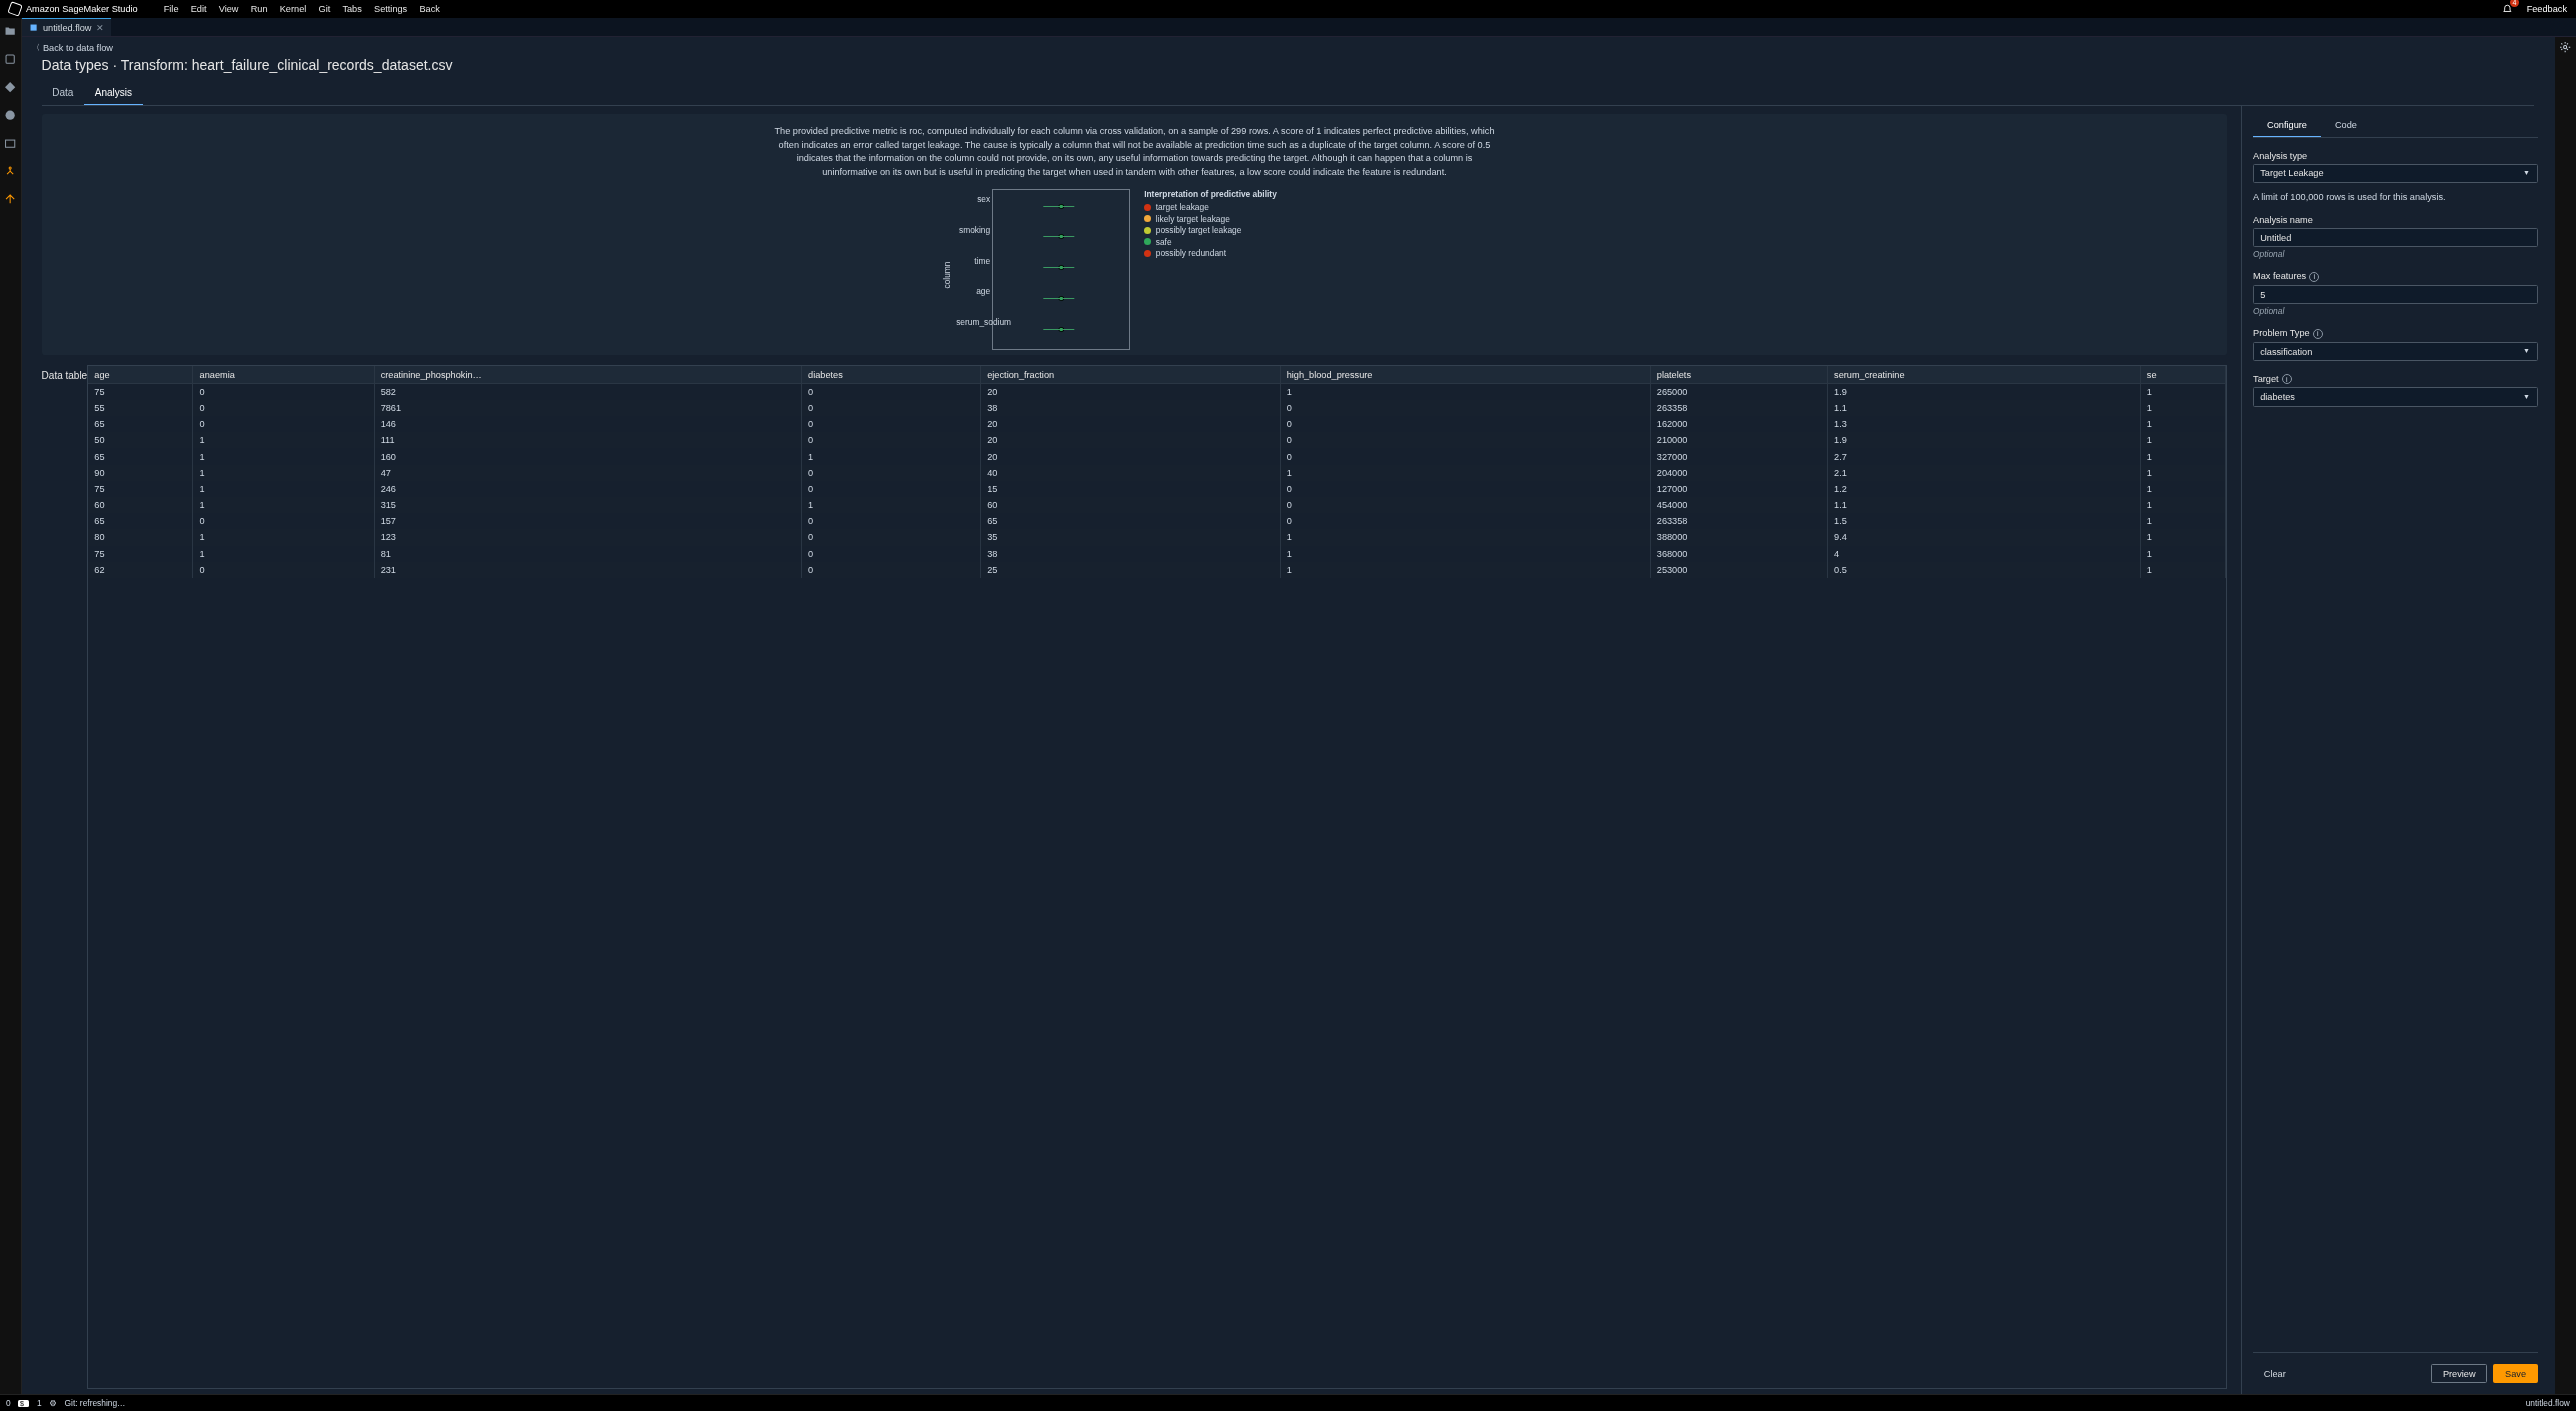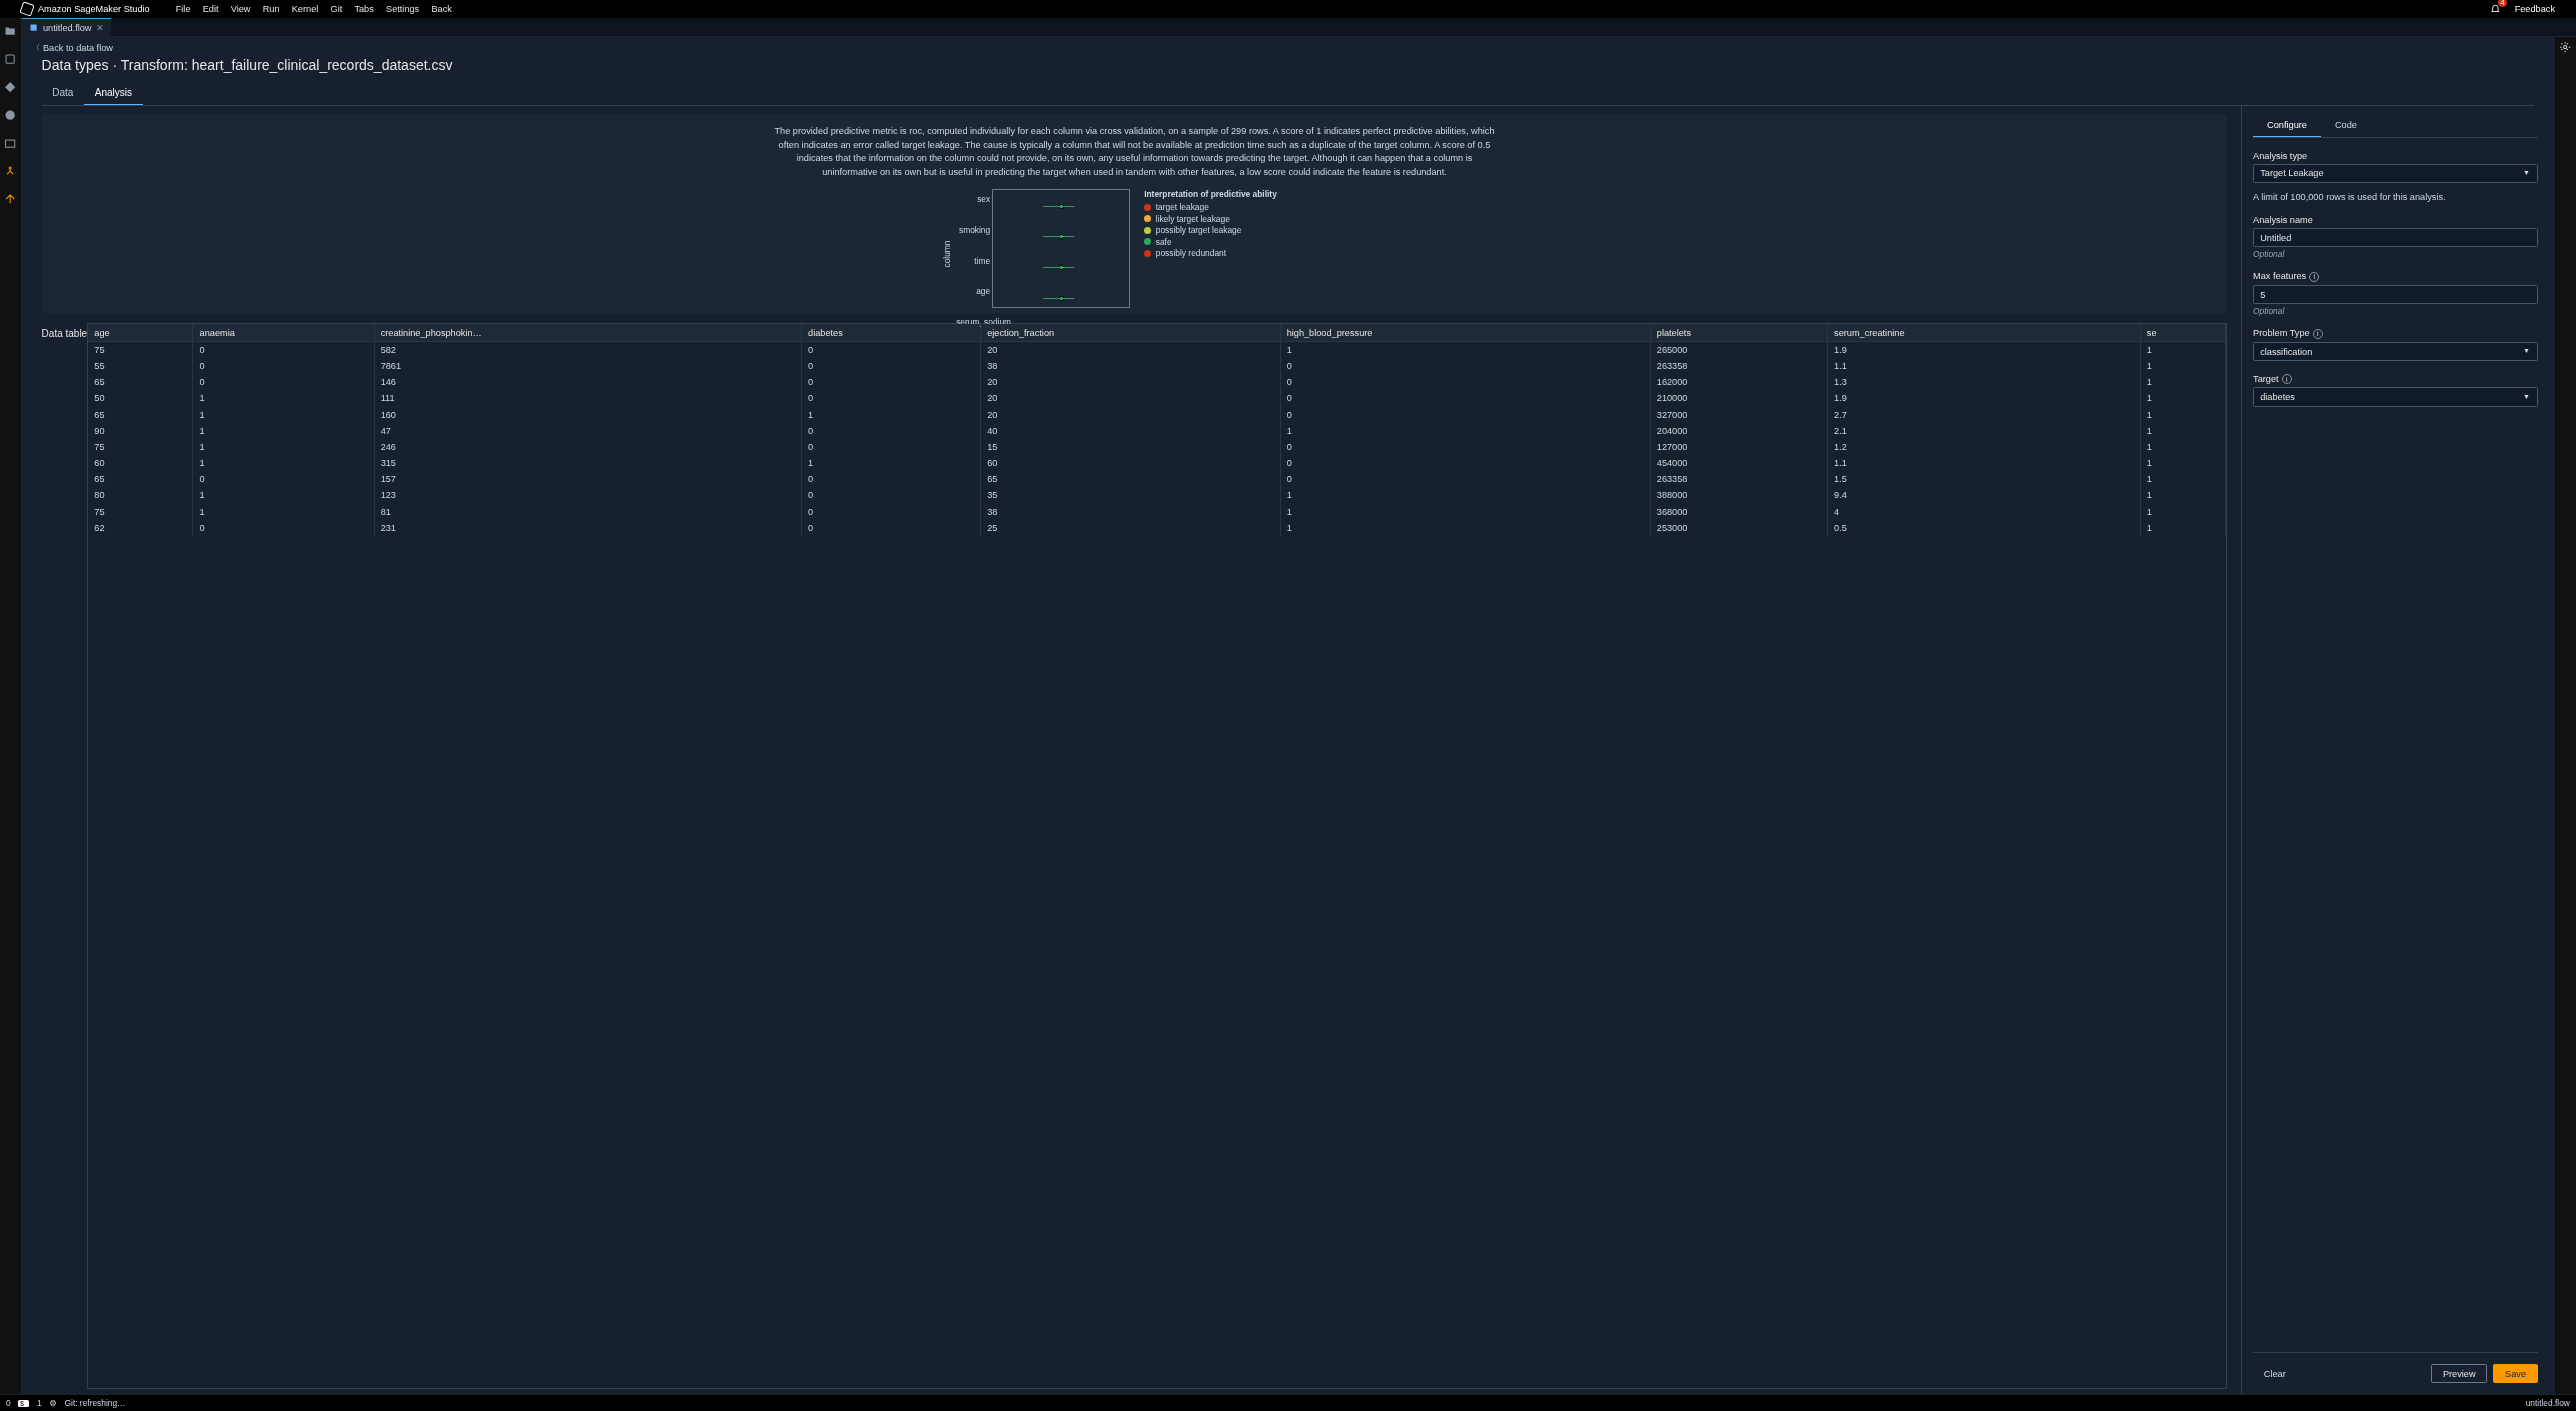--- a/index.html
+++ b/index.html
@@ -11,21 +11,21 @@
     --border:#33404f;
     --text:#d5dbe1;
     --text-dim:#9aa6b2;
     --accent:#ff9900;
     --blue:#55b6f2;
   }
   html,body{margin:0;padding:0;height:100%;background:#000;color:var(--text);font-family:"Amazon Ember",Arial,Helvetica,sans-serif;font-size:10px;}
   *{box-sizing:border-box;}
   .app{display:flex;flex-direction:column;height:100vh;}
   
-  .menubar{display:flex;align-items:center;height:18.4px;background:#000;padding:0 21px;gap:4.6px;}
+  .menubar{display:flex;align-items:center;height:18.4px;background:#000;padding:0 9px;gap:4.6px;}
   .aws-logo{width:12.3px;height:12.3px;border:1.5px solid #fff;border-radius:2.3px;transform:rotate(20deg);}
   .brand{color:#fff;font-size:9.2px;margin-right:15.3px;}
   .menubar .menu{color:#e6e6e6;font-size:9.2px;padding:0 6.1px;cursor:default;}
   .menubar .spacer{flex:1;}
   .bell{color:#fff;position:relative;margin-right:9.2px;}
   .bell .badge{position:absolute;top:-4.6px;right:-6.1px;background:#d13212;border-radius:50%;width:9.2px;height:9.2px;font-size:7px;display:flex;align-items:center;justify-content:center;}
   .feedback{color:#fff;font-size:9.2px;}
   
   .workspace{flex:1;display:flex;min-height:0;}
   .railbar{width:21.5px;background:#111;border-right:0.8px solid #222;display:flex;flex-direction:column;align-items:center;padding-top:6.1px;gap:14px;}
@@ -41,21 +41,21 @@
   .back .chev{font-size:7.7px;}
   .title{padding:3.1px 4.6px 9.2px 14px;font-size:14px;color:#e6e6e6;}
   .subtabs{display:flex;gap:0;border-bottom:0.8px solid var(--border);margin:0 14px;}
   .subtab{padding:4.6px 10.7px 6.1px;color:#bfc9d4;font-size:10px;cursor:default;}
   .subtab.active{border-bottom:1.5px solid #66b3ff;color:#fff;}
   .body{flex:1;display:flex;min-height:0;}
   .left-pane{flex:1;min-width:0;display:flex;flex-direction:column;overflow:hidden;}
   .analysis-box{background:var(--bg3);margin:7.7px 14px 7.7px 14px;border-radius:3.1px;padding:10.7px 12.3px 4.6px;display:flex;flex-direction:column;}
   .analysis-desc{font-size:9.2px;color:#cfd8e3;text-align:center;line-height:1.5;max-width:721px;margin:0 auto 9.2px;}
   .chart-wrap{display:flex;gap:14px;justify-content:center;}
-  .chart{border:0.8px solid #6e7a87;width:138px;height:119px;position:relative;text-decoration:underline;}
+  .chart{border:0.8px solid #6e7a87;width:138px;height:161px;position:relative;text-decoration:underline;}
   .ylabel{position:absolute;left:-37px;top:50%;transform:translateY(-50%);font-size:8.4px;color:#cfd8e3;text-align:right;width:34px;}
   .axis-title{position:absolute;left:-60px;top:50%;transform:rotate(-90deg);font-size:8.4px;color:#cfd8e3;}
   .whisker{height:0.8px;background:#3a9a62;}
   .dot{width:5.4px;height:5.4px;border-radius:50%;background:#2fa85a;border:0.8px solid #000;}
   .dot.green{background:#2fa85a;}
   .legend{font-size:8.4px;color:#cfd8e3;}
   .legend .lt{font-weight:bold;margin-bottom:3.1px;}
   .legend .lrow{display:flex;align-items:center;gap:4.6px;margin-bottom:1.5px;}
   .legend .ldot{width:7px;height:7px;border-radius:50%;}
   .data-table-section{margin:3.1px 14px 4.6px 14px;flex:1;min-height:0;display:flex;flex-direction:row;}

